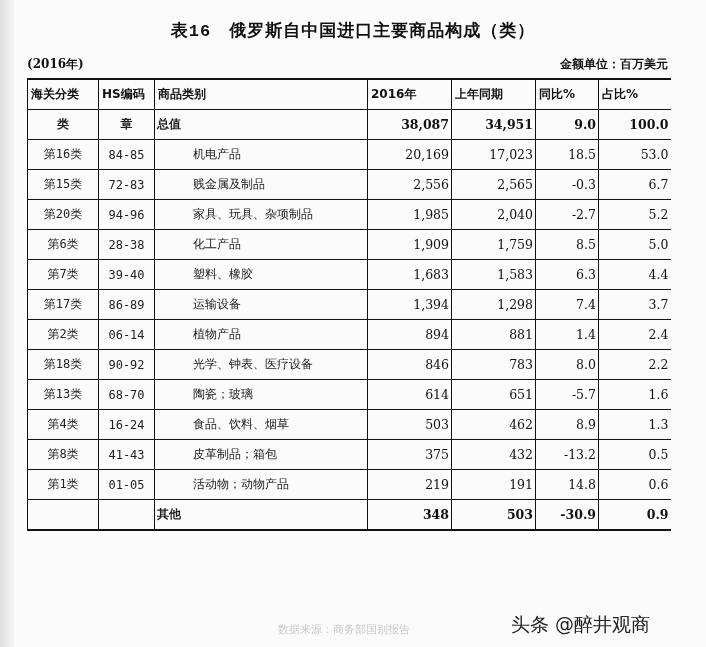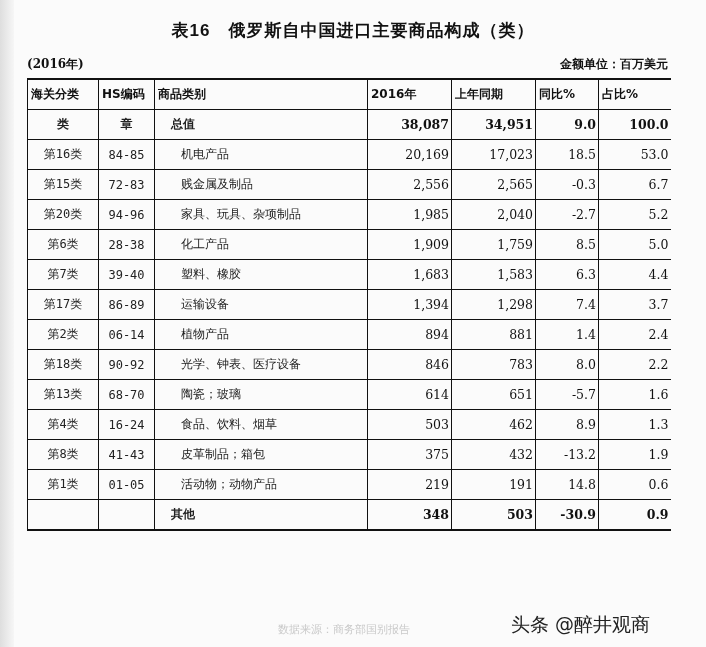--- a/index.html
+++ b/index.html
@@ -10,21 +10,21 @@
     color: #111;
     position: relative;
   }
   .left-shade {
     position: absolute; left: 0; top: 0; width: 14px; height: 647px;
     background: linear-gradient(to right, #dedede, #f6f6f6);
   }
   .title {
     position: absolute; left: 0; width: 706px; top: 19px;
     text-align: center; font-size: 17px; font-weight: bold;
-    font-family: Liberation Sans, sans-serif;
+    font-family: Liberation Mono, monospace;
     letter-spacing: 1px;
   }
   .year-note {
     position: absolute; left: 27px; top: 56px; font-size: 12px; font-weight: bold; text-align: center;
   }
   .unit-note {
     position: absolute; right: 38px; top: 56px; font-size: 12px; font-weight: bold;
     font-family: "DejaVu Sans", "Liberation Sans", sans-serif;
   }
   table {
@@ -44,26 +44,26 @@
     font-weight: bold;
     font-family: "DejaVu Sans", "Liberation Sans", sans-serif;
     text-align: left;
   }
   td.cls, td.hs {
     text-align: center;
     font-family: "DejaVu Sans Mono", "Liberation Mono", monospace;
     font-size: 12px; color: #222;
   }
   td.name {
-    text-align: left; padding-left: 26px;
+    text-align: left; padding-left: 38px;
     font-family: "DejaVu Sans", "Liberation Sans", sans-serif; color: #222;
   }
   td.num { text-align: right; padding-right: 2px; font-size: 12.5px; }
   tr.total td, tr.other td { font-weight: bold; }
-  tr.total td.name, tr.other td.name { padding-left: 16px; }
+  tr.total td.name, tr.other td.name { padding-left: 2px; }
   tr.total td.cls, tr.total td.hs { font-family: "DejaVu Sans", "Liberation Sans", sans-serif; font-weight: bold; }
   td:first-child, th:first-child { border-left: 1px solid #111; }
   td:last-child, th:last-child { border-right: none; }
   .watermark {
     position: absolute; left: 650px; top: 612px; transform: translateX(-100%);
     font-size: 19px; color: #222;
     font-family: "DejaVu Sans", "Liberation Sans", sans-serif;
     white-space: nowrap;
   }
   .source-note {
@@ -201,21 +201,21 @@
         <td class="num">8.9</td>
         <td class="num">1.3</td>
       </tr>
       <tr>
         <td class="cls">第8类</td>
         <td class="hs">41-43</td>
         <td class="name">皮革制品；箱包</td>
         <td class="num">375</td>
         <td class="num">432</td>
         <td class="num">-13.2</td>
-        <td class="num">1.9</td>
+        <td class="num">0.5</td>
       </tr>
       <tr>
         <td class="cls">第1类</td>
         <td class="hs">01-05</td>
         <td class="name">活动物；动物产品</td>
         <td class="num">219</td>
         <td class="num">191</td>
         <td class="num">14.8</td>
         <td class="num">0.6</td>
       </tr>

